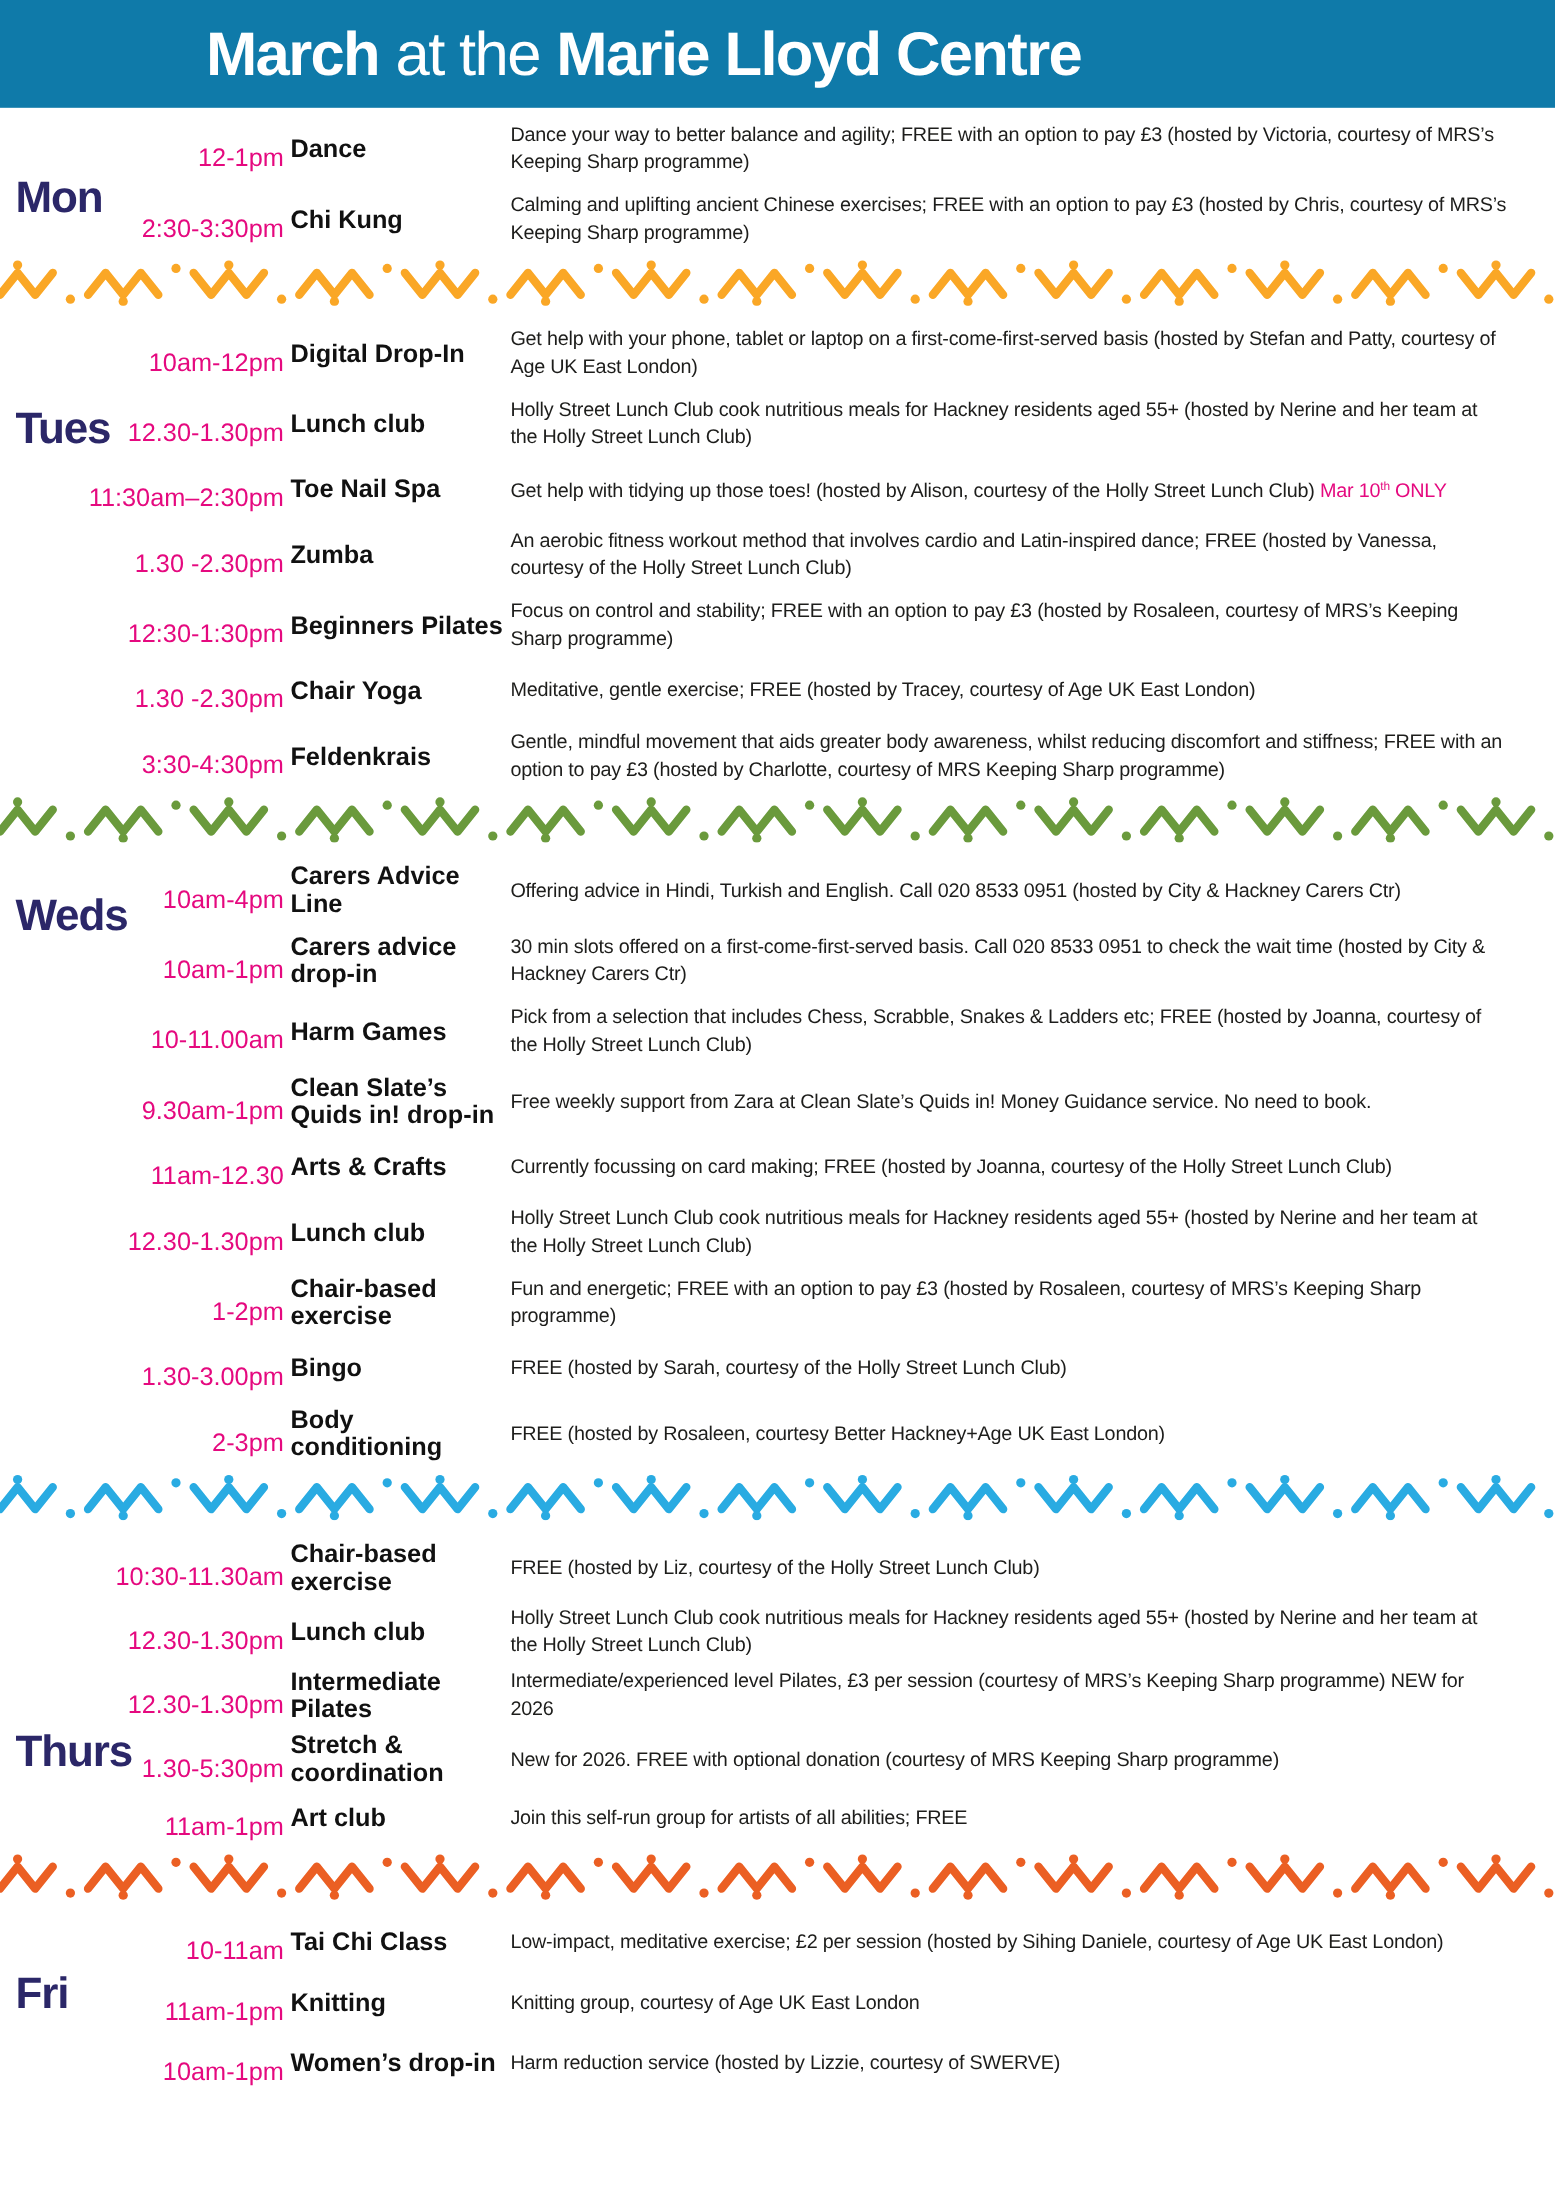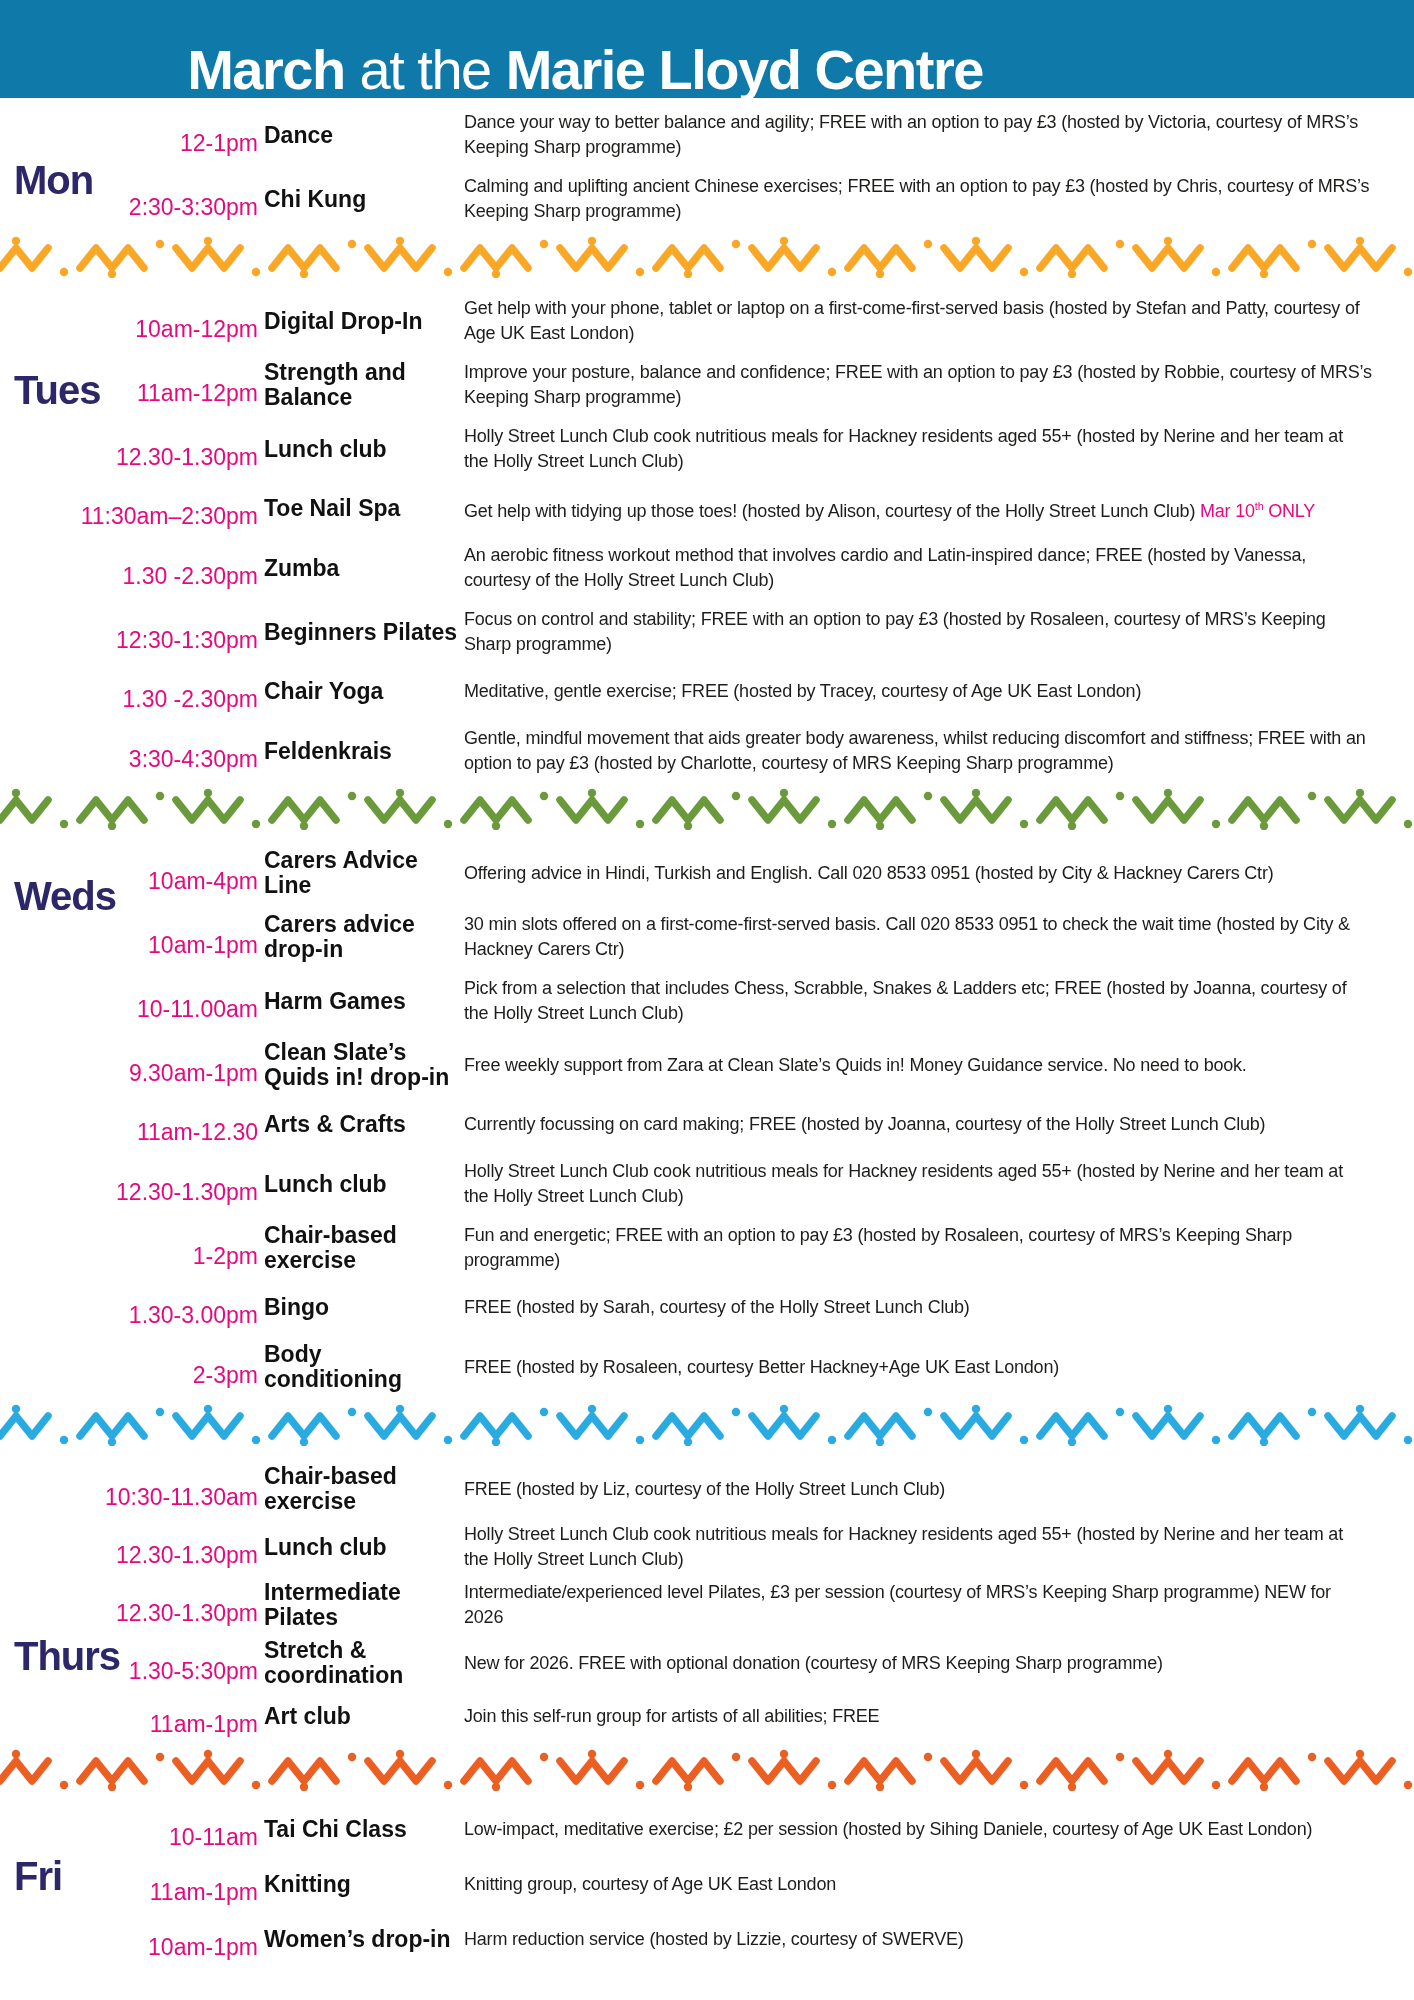--- a/index.html
+++ b/index.html
@@ -1,19 +1,19 @@
 <!DOCTYPE html>
 <html style="--banner: #0F7AA9; --day: #2B2768; --pink: #E5097F;"><head>
 <meta charset="utf-8">
 <style>
   html,body{margin:0;padding:0;width:1414px;height:2000px;overflow:hidden;
     background:#fff;font-family:"Liberation Sans","DejaVu Sans",sans-serif;color:#1d1d1b;}
   .page{position:relative;width:1414px;height:2000px;}
   
-  .banner{height:98px;background:var(--banner,#0F7AA9);display:flex;align-items:flex-end;
+  .banner{height:98px;background:var(--banner,#0F7AA9);display:flex;align-items:center;
     justify-content:center;box-sizing:border-box;padding-right:244px;}
   .banner .t{color:#fff;font-size:56px;letter-spacing:-1.5px;white-space:nowrap;line-height:1;}
   .banner .b{font-weight:bold;}
   .banner .mid{margin:0 15px;font-weight:normal;}
   
   .section{position:relative;}
   .day{position:absolute;left:14px;font-weight:bold;font-size:40px;letter-spacing:-1px;
     color:var(--day,#2B2768);line-height:1;}
   .sec-mon{margin-top:12px}
   .sec-mon  .day{top:50px}
@@ -117,25 +117,20 @@
 
   <section class="section sec-tues">
     <span class="day">Tues</span>
     <div class="rows">
         <div class="row">
     <span class="time">10am-12pm</span>
     <span class="activity">Digital Drop-In</span>
     <span class="desc">Get help with your phone, tablet or laptop on a first-come-first-served basis (hosted by Stefan and Patty, courtesy of Age UK East London)</span>
   </div>
         <div class="row">
-    <span class="time">11am-12pm</span>
-    <span class="activity">Strength and Balance</span>
-    <span class="desc">Improve your posture, balance and confidence; FREE with an option to pay £3 (hosted by Robbie, courtesy of MRS’s Keeping Sharp programme)</span>
-  </div>
-        <div class="row">
     <span class="time">12.30-1.30pm</span>
     <span class="activity">Lunch club</span>
     <span class="desc">Holly Street Lunch Club cook nutritious meals for Hackney residents aged 55+ (hosted by Nerine and her team at the Holly Street Lunch Club)</span>
   </div>
         <div class="row">
     <span class="time">11:30am–2:30pm</span>
     <span class="activity">Toe Nail Spa</span>
     <span class="desc">Get help with tidying up those toes! (hosted by Alison, courtesy of the Holly Street Lunch Club) <span class="hl">Mar 10<sup>th</sup> ONLY</span></span>
   </div>
         <div class="row">

